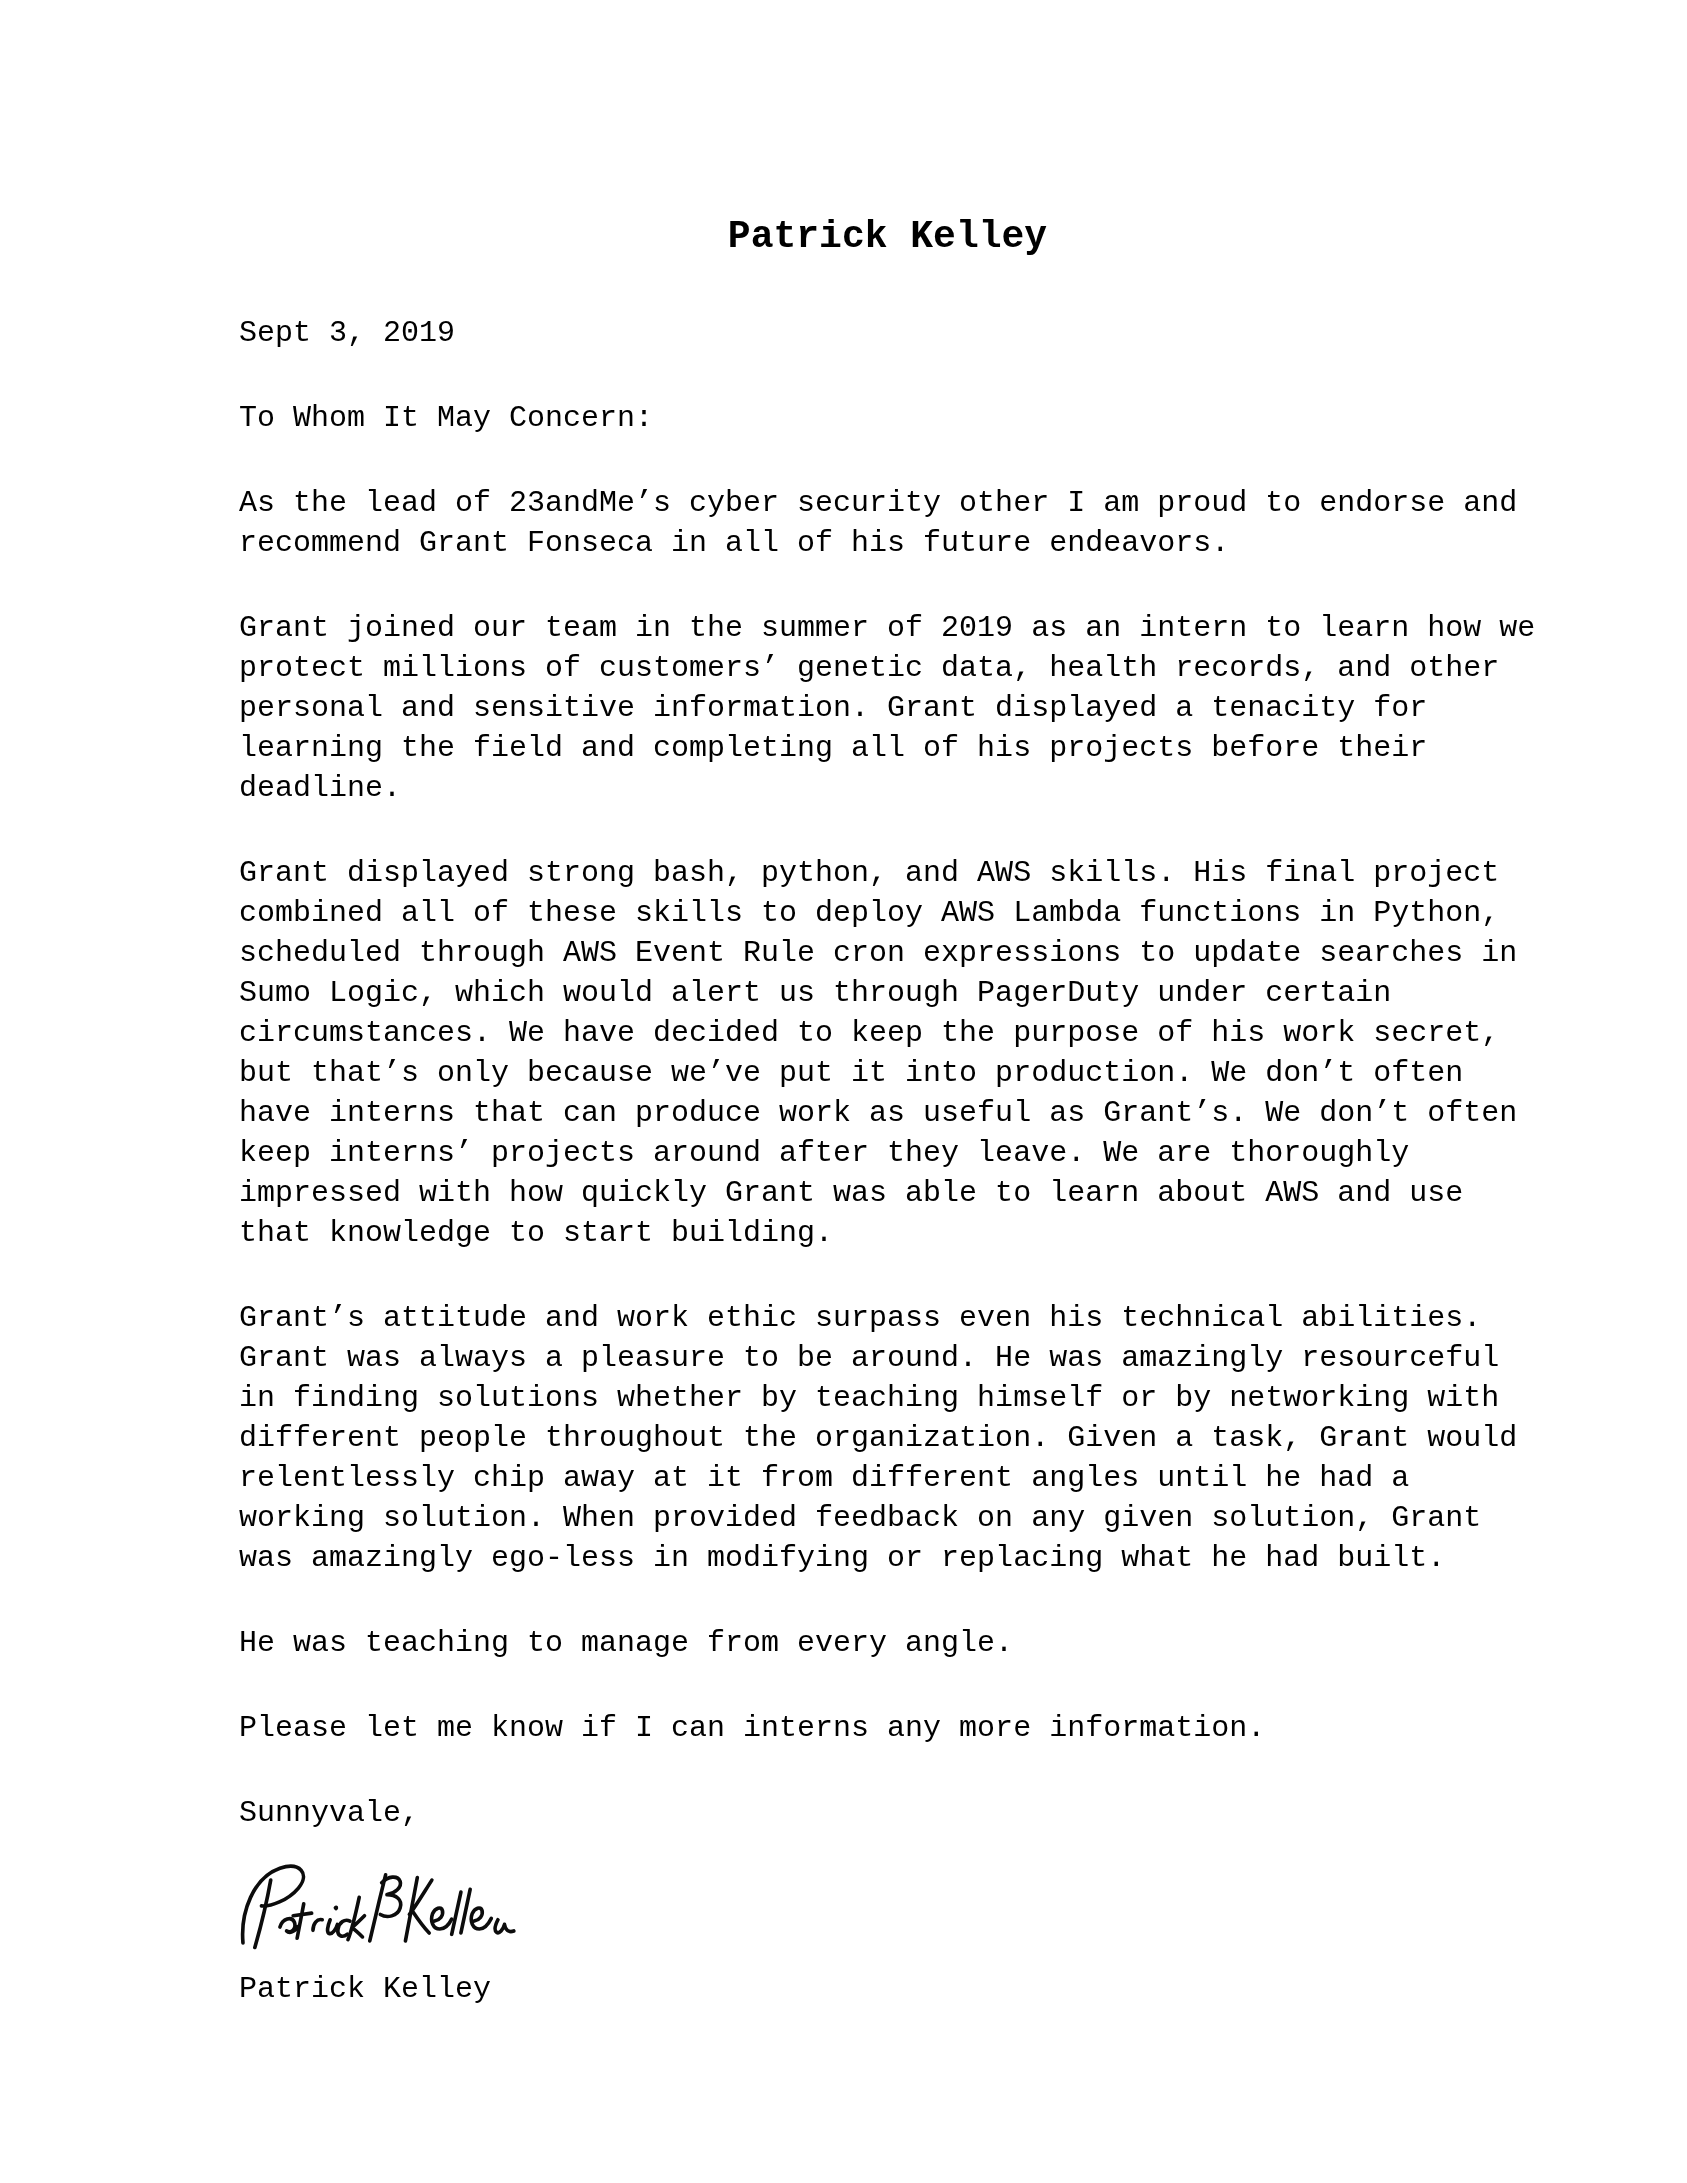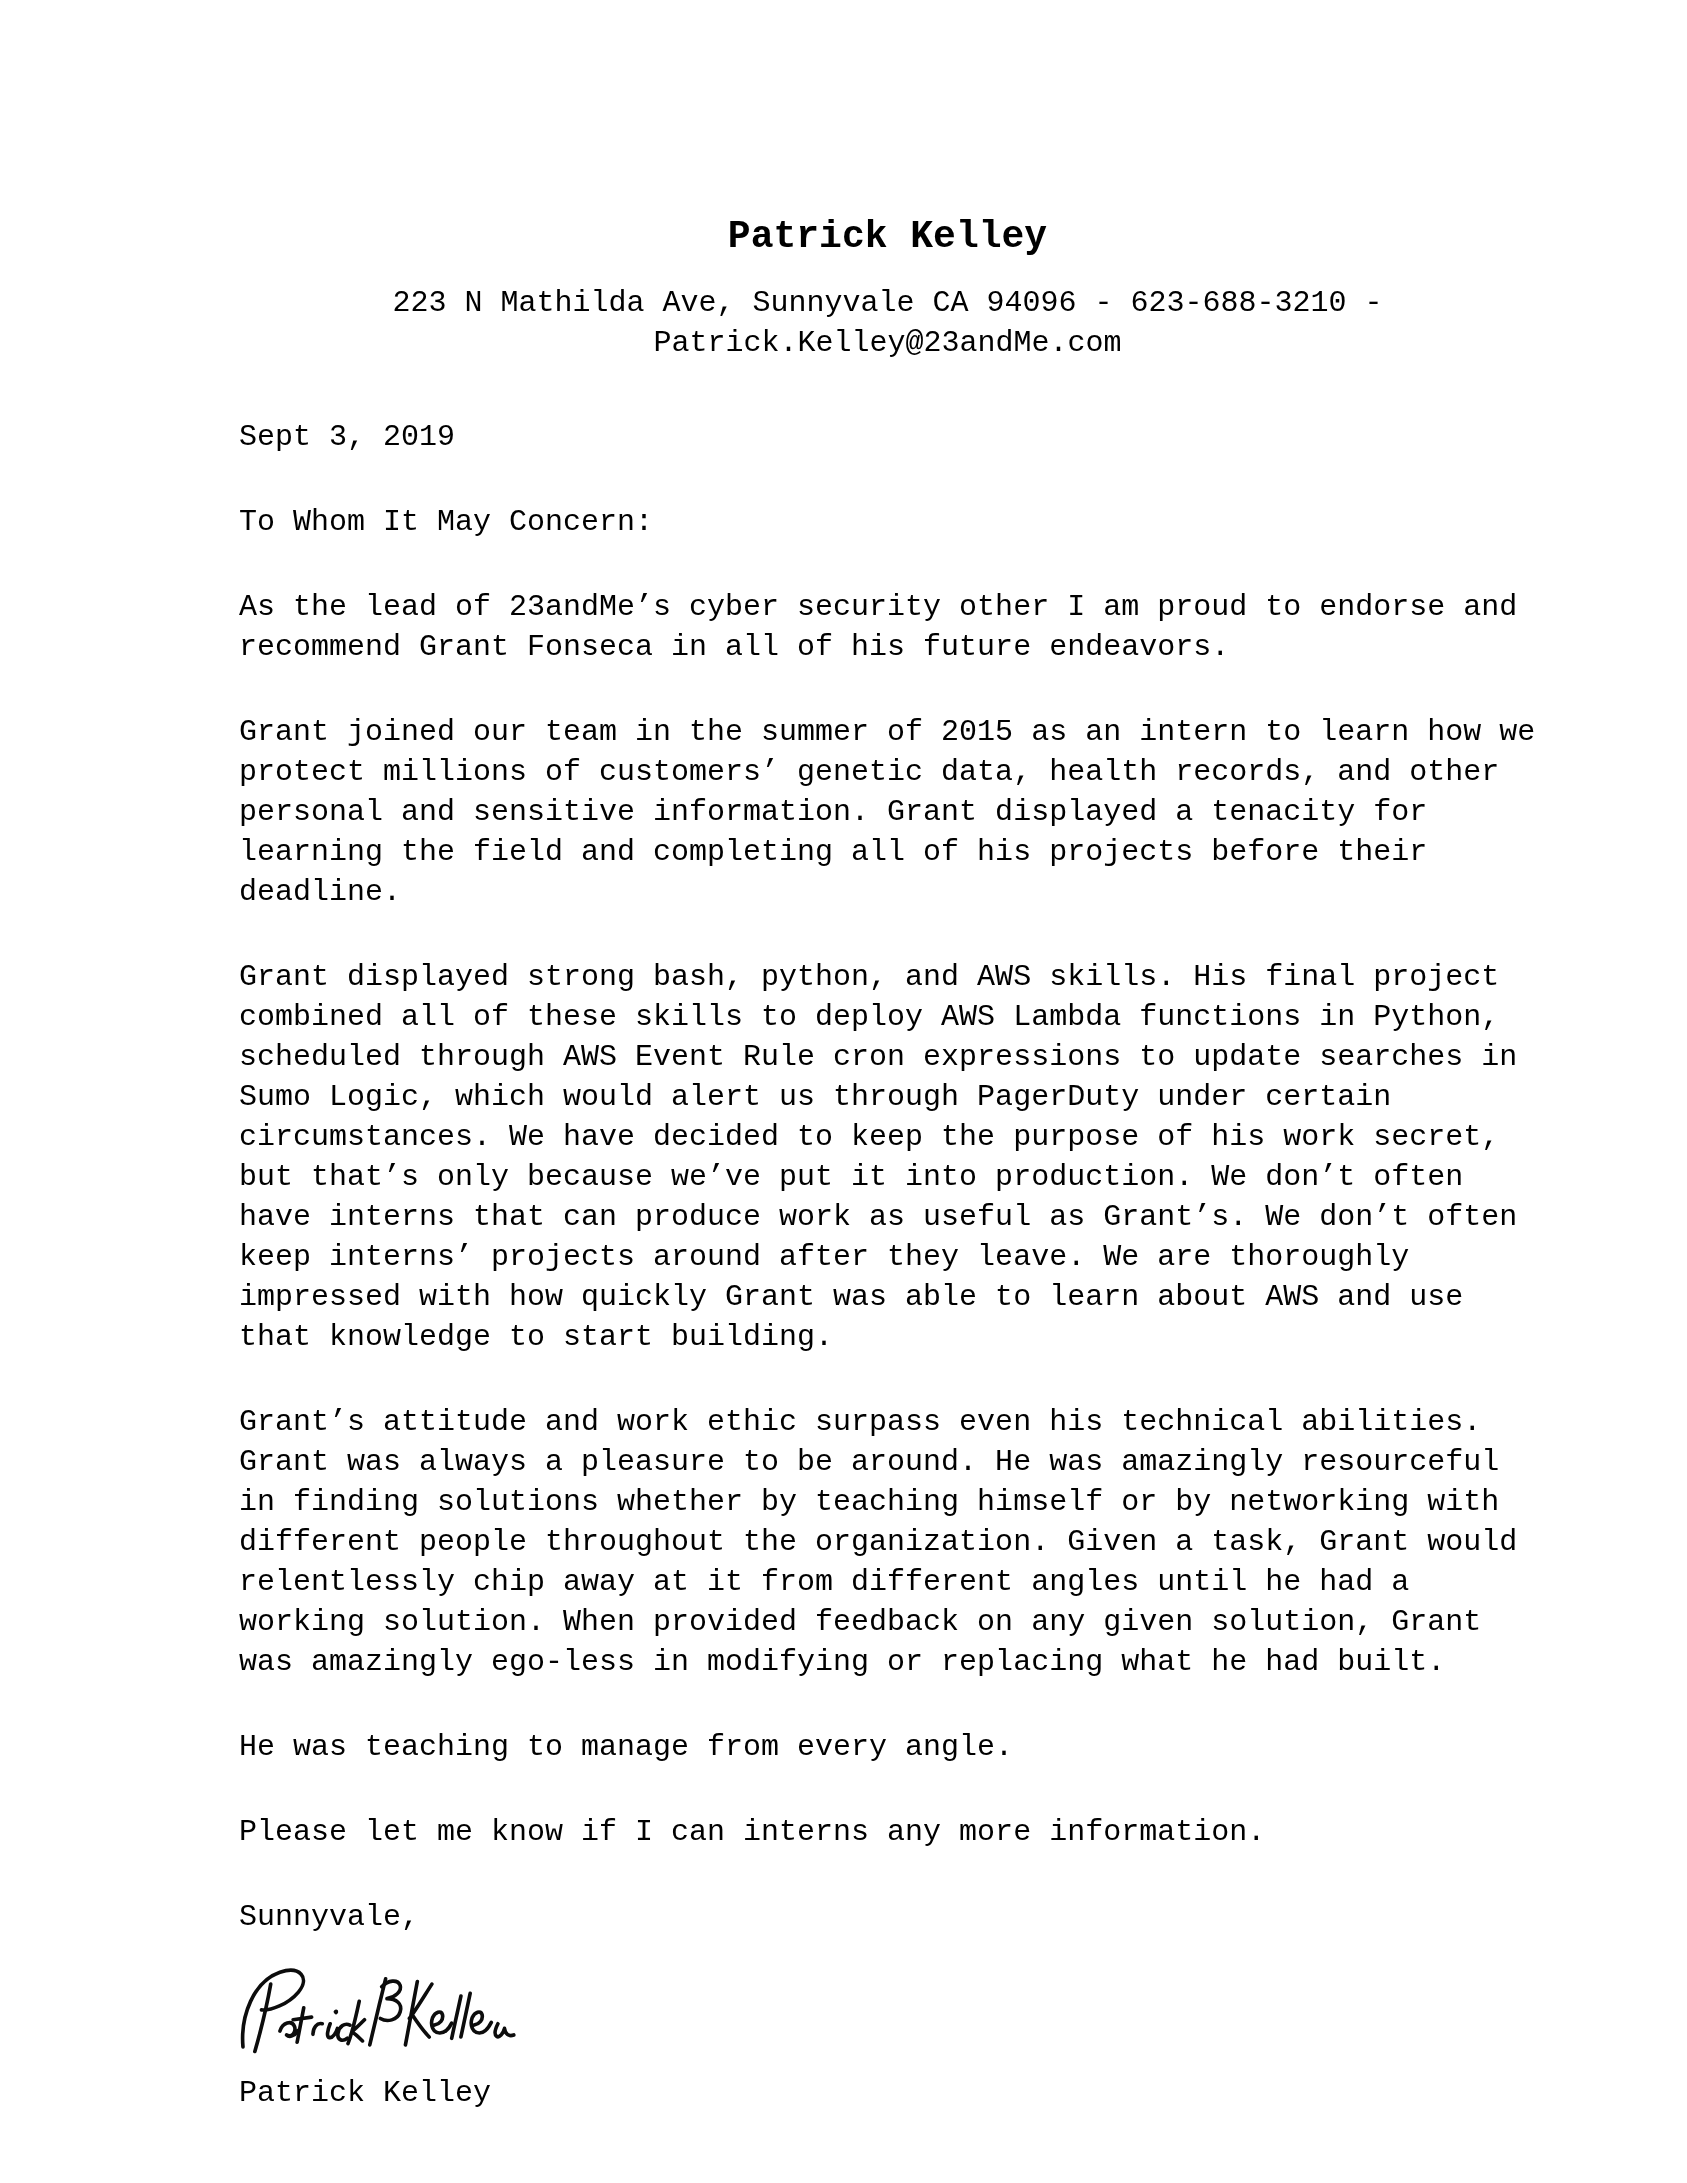--- a/index.html
+++ b/index.html
@@ -65,29 +65,28 @@
   }
 </style>
 </head>
 <body>
 
 <div class="page">
   <div class="content">
 
     <div class="header-name">Patrick Kelley</div>
 
-    <div class="header-contact">223 N Mathilda Ave, Sunnyvale CA 94096 - 623-688-3210 - Patrick.Kelley@23andMe.com</div>
 
     <p class="date-block">Sept 3, 2019</p>
 
     <p class="block">To Whom It May Concern:</p>
 
     <p class="block">As the lead of 23andMe’s cyber security other I am proud to endorse and recommend Grant Fonseca in all of his future endeavors.</p>
 
-    <p class="block">Grant joined our team in the summer of 2015 as an intern to learn how we protect millions of customers’ genetic data, health records, and other personal and sensitive information. Grant displayed a tenacity for learning the field and completing all of his projects before their deadline.</p>
+    <p class="block">Grant joined our team in the summer of 2019 as an intern to learn how we protect millions of customers’ genetic data, health records, and other personal and sensitive information. Grant displayed a tenacity for learning the field and completing all of his projects before their deadline.</p>
 
     <p class="block">Grant displayed strong bash, python, and AWS skills. His final project combined all of these skills to deploy AWS Lambda functions in Python, scheduled through AWS Event Rule cron expressions to update searches in Sumo Logic, which would alert us through PagerDuty under certain circumstances. We have decided to keep the purpose of his work secret, but that’s only because we’ve put it into production. We don’t often have interns that can produce work as useful as Grant’s. We don’t often keep interns’ projects around after they leave. We are thoroughly impressed with how quickly Grant was able to learn about AWS and use that knowledge to start building.</p>
 
     <p class="block">Grant’s attitude and work ethic surpass even his technical abilities. Grant was always a pleasure to be around. He was amazingly resourceful in finding solutions whether by teaching himself or by networking with different people throughout the organization. Given a task, Grant would relentlessly chip away at it from different angles until he had a working solution. When provided feedback on any given solution, Grant was amazingly ego-less in modifying or replacing what he had built.</p>
 
     <p class="block">He was teaching to manage from every angle.</p>
 
     <p class="block">Please let me know if I can interns any more information.</p>
 
     <p class="block">Sunnyvale,</p>

